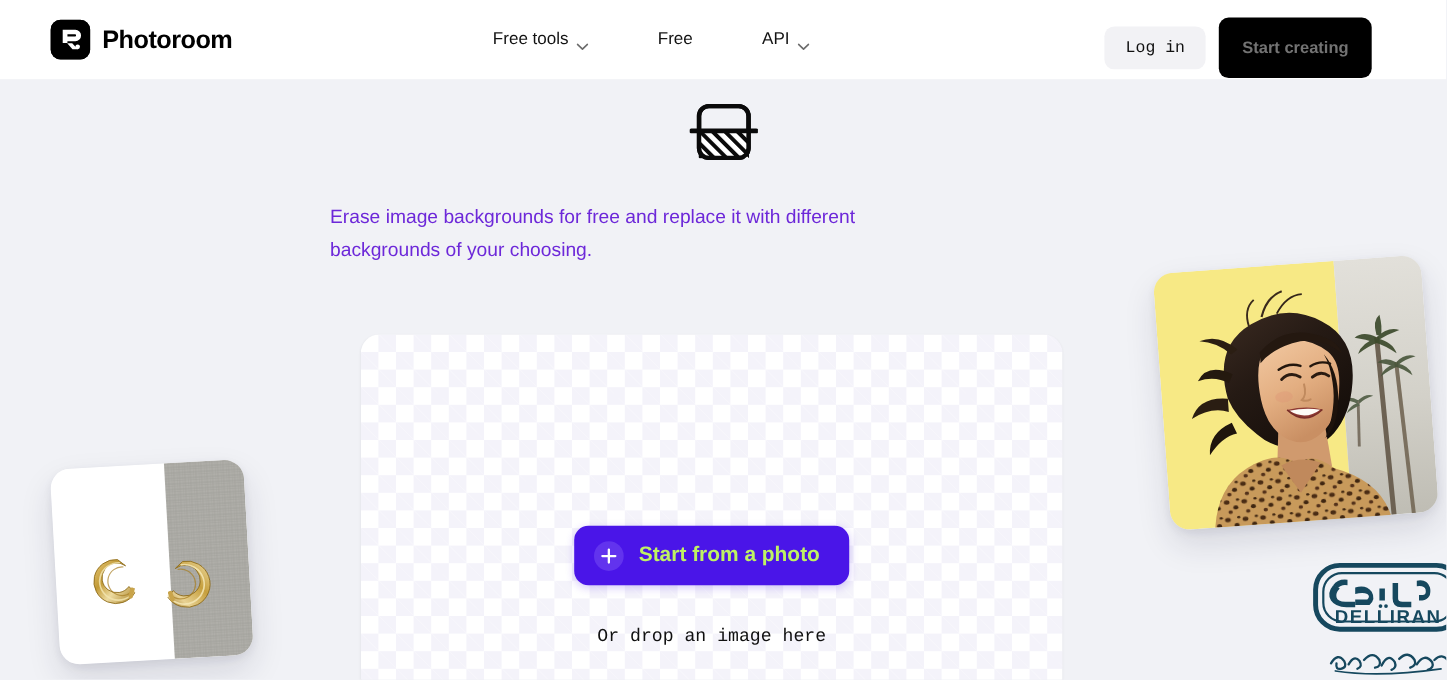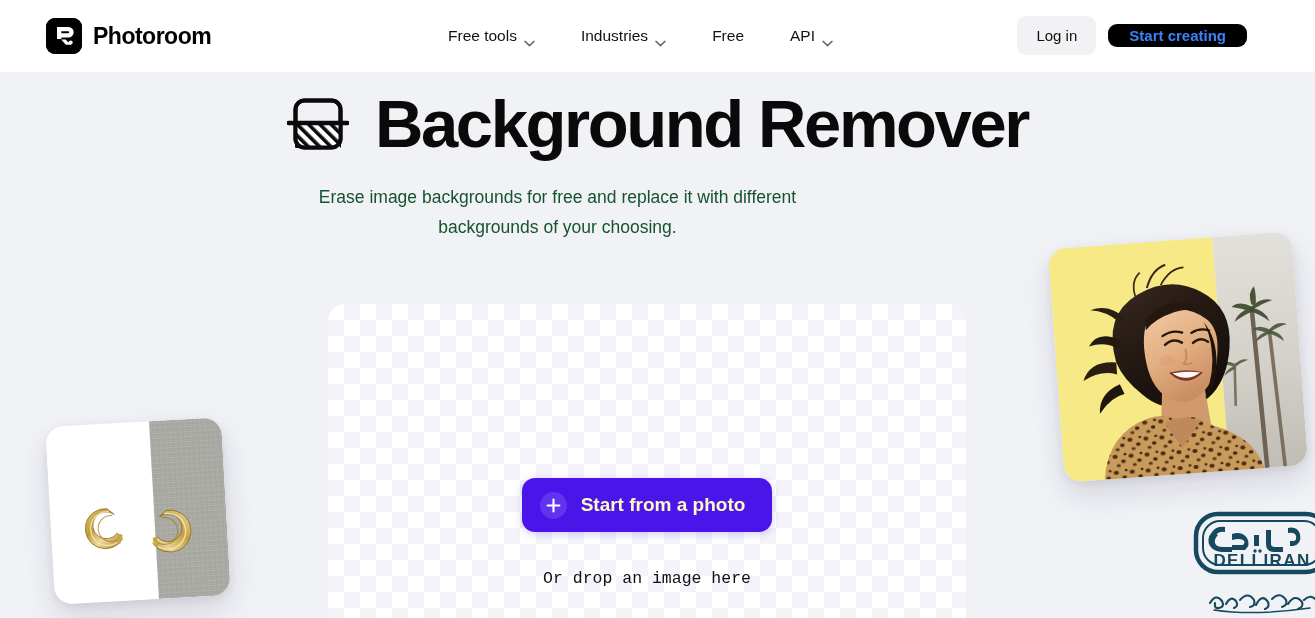--- a/index.html
+++ b/index.html
@@ -28,65 +28,65 @@
     width:36px; height:36px; border-radius:9px;
     background:#000; display:block; flex:none;
   }
   .brand-name {
     font-size:23px; font-weight:bold; color:#000;
     letter-spacing:-0.5px; line-height:1;
   }
 
   .nav {
     position:absolute; left:448px; top:0; height:72px;
-    display:flex; align-items:center; gap:46px;
+    display:flex; align-items:center; gap:63px;
   }
   .nav-item {
     display:flex; align-items:center; gap:7px;
     font-size:15.5px; color:#121212; cursor:pointer;
     height:72px;
   }
   .chev {
     width:11px; height:7px; display:block; flex:none; opacity:.72;
   }
 
   .actions {
     position:absolute; right:68px; top:16px;
     display:flex; align-items:center; gap:12px;
   }
   .btn-login {
     background:#f2f2f5; color:#111;
     border:none; border-radius:9px;
     padding:0 19px; height:39px;
     font-size:15px; font-weight:500;
-    font-family:Liberation Sans, sans-serif; cursor:pointer;
+    font-family:Liberation Mono, monospace; cursor:pointer;
   }
   .btn-start {
-    background:#000; color:#3b82f6;
+    background:#000; color:#737373;
     border:none; border-radius:9px;
-    padding:0 21px; height:23px;
+    padding:0 21px; height:55px;
     font-size:15px; font-weight:bold;
     font-family:inherit; cursor:pointer;
   }
 
   
   .hero-title {
     position:absolute; top:90px; left:0; width:1315px;
     display:flex; align-items:center; justify-content:center;
     gap:26px;
   }
   .hero-icon { width:62px; height:60px; display:block; flex:none; }
   .hero-text {
     font-size:67px; font-weight:bold; color:#0a0a0a;
     letter-spacing:-2.4px; line-height:1;
   }
   .hero-sub {
     position:absolute; top:182px; left:0; width:1115px;
-    text-align:center;
-    font-size:17.5px; color:#14532d; line-height:30px;
+    text-align:left;
+    font-size:17.5px; color:#6d28d9; line-height:30px;
     padding:0 300px;
   }
 
   
   .dropcard {
     position:absolute; left:328px; top:304px;
     width:638px; height:330px;
     border-radius:17px;
     overflow:hidden;
     background-color:#ffffff;
@@ -98,21 +98,21 @@
     box-shadow:0 1px 2px rgba(20,20,43,.05);
     z-index:20;
   }
   .drop-inner {
     position:absolute; left:0; top:0; width:100%; height:100%;
     display:flex; flex-direction:column; align-items:center;
     justify-content:flex-start; padding-top:174px;
   }
   .btn-photo {
     display:flex; align-items:center; gap:14px;
-    background:#4A15E8; color:#fef9c3;
+    background:#4A15E8; color:#bef264;
     border:none; border-radius:13px;
     height:54px; padding:0 27px 0 18px;
     font-size:19px; font-weight:bold;
     font-family:inherit; cursor:pointer;
     box-shadow:0 2px 8px rgba(74,21,232,.22);
   }
   .plus-circle {
     width:27px; height:27px; border-radius:50%;
     background:#6233EE;
     display:flex; align-items:center; justify-content:center;
@@ -170,28 +170,20 @@
           <path d="M19.6 21.4 l5.2 5.4 h-4.9 l-4.8 -5.4 z" fill="#fff"></path>
           <circle cx="24.6" cy="24.6" r="2.1" fill="#fff"></circle>
         </svg>
       </span>
       <span class="brand-name">Photoroom</span>
     </div>
 
     <nav class="nav">
       <div class="nav-item">
         <span class="nowrap">Free tools</span>
-        <span class="chev">
-          <svg width="11" height="7" viewBox="0 0 11 7">
-              <path d="M1 1.4 L5.5 5.6 L10 1.4" fill="none" stroke="#333" stroke-width="1.5" stroke-linecap="round" stroke-linejoin="round"></path>
-            </svg>
-        </span>
-      </div>
-      <div class="nav-item">
-        <span class="nowrap">Industries</span>
         <span class="chev">
           <svg width="11" height="7" viewBox="0 0 11 7">
               <path d="M1 1.4 L5.5 5.6 L10 1.4" fill="none" stroke="#333" stroke-width="1.5" stroke-linecap="round" stroke-linejoin="round"></path>
             </svg>
         </span>
       </div>
       <div class="nav-item">
         <span class="nowrap">Free</span>
       </div>
       <div class="nav-item">
@@ -223,21 +215,20 @@
             </clipPath>
         </defs>
         <rect x="8.5" y="6.5" width="45" height="47" rx="9" fill="none" stroke="#0a0a0a" stroke-width="4"></rect>
         <g clip-path="url(#lowerhalf)">
           <rect x="8" y="30" width="46" height="24" fill="url(#hatch)"></rect>
         </g>
         <rect x="8.5" y="6.5" width="45" height="47" rx="9" fill="none" stroke="#0a0a0a" stroke-width="4"></rect>
         <line x1="1.5" y1="29" x2="60.5" y2="29" stroke="#0a0a0a" stroke-width="4.4" stroke-linecap="round"></line>
       </svg>
     </span>
-    <h1 class="hero-text">Background Remover</h1>
   </div>
 
   <p class="hero-sub">Erase image backgrounds for free and replace it with different backgrounds of your choosing.</p>
 
   <div class="dropcard">
     <div class="drop-inner">
       <button class="btn-photo">
         <span class="plus-circle">
           <svg width="15" height="15" viewBox="0 0 15 15">
             <path d="M7.5 1.6 V13.4 M1.6 7.5 H13.4" stroke="#fff" stroke-width="2.1" stroke-linecap="round"></path>

